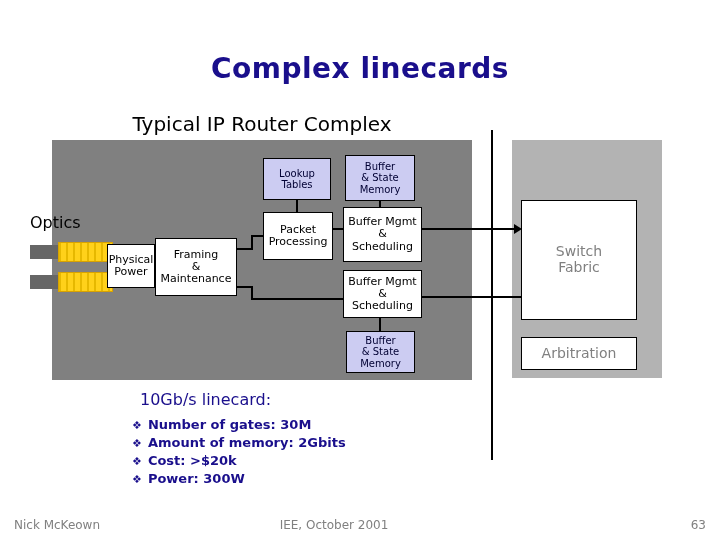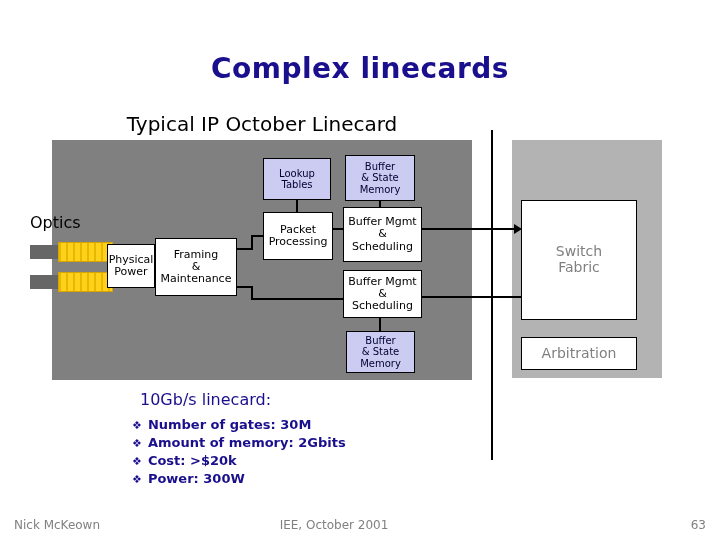--- a/index.html
+++ b/index.html
@@ -87,21 +87,21 @@
   .f-left{position:absolute;left:14px;top:0;}
   .f-center{position:absolute;left:0;top:0;width:668px;text-align:center;}
   .f-right{position:absolute;right:14px;top:0;}
 </style>
 </head>
 <body>
 
 <div id="slide">
 
   <div class="title">Complex linecards</div>
-  <div class="subtitle">Typical IP October Linecard</div>
+  <div class="subtitle">Typical IP Router Complex</div>
 
   <div class="panel-dark"></div>
   <div class="panel-light"></div>
   <div class="divider"></div>
 
   <div class="optics-label">Optics</div>
   <div class="fiber-stub" style="left:30px;top:245px;"></div>
   <div class="connector" style="left:58px;top:242px;"></div>
   <div class="fiber-stub" style="left:30px;top:275px;"></div>
   <div class="connector" style="left:58px;top:272px;"></div>

